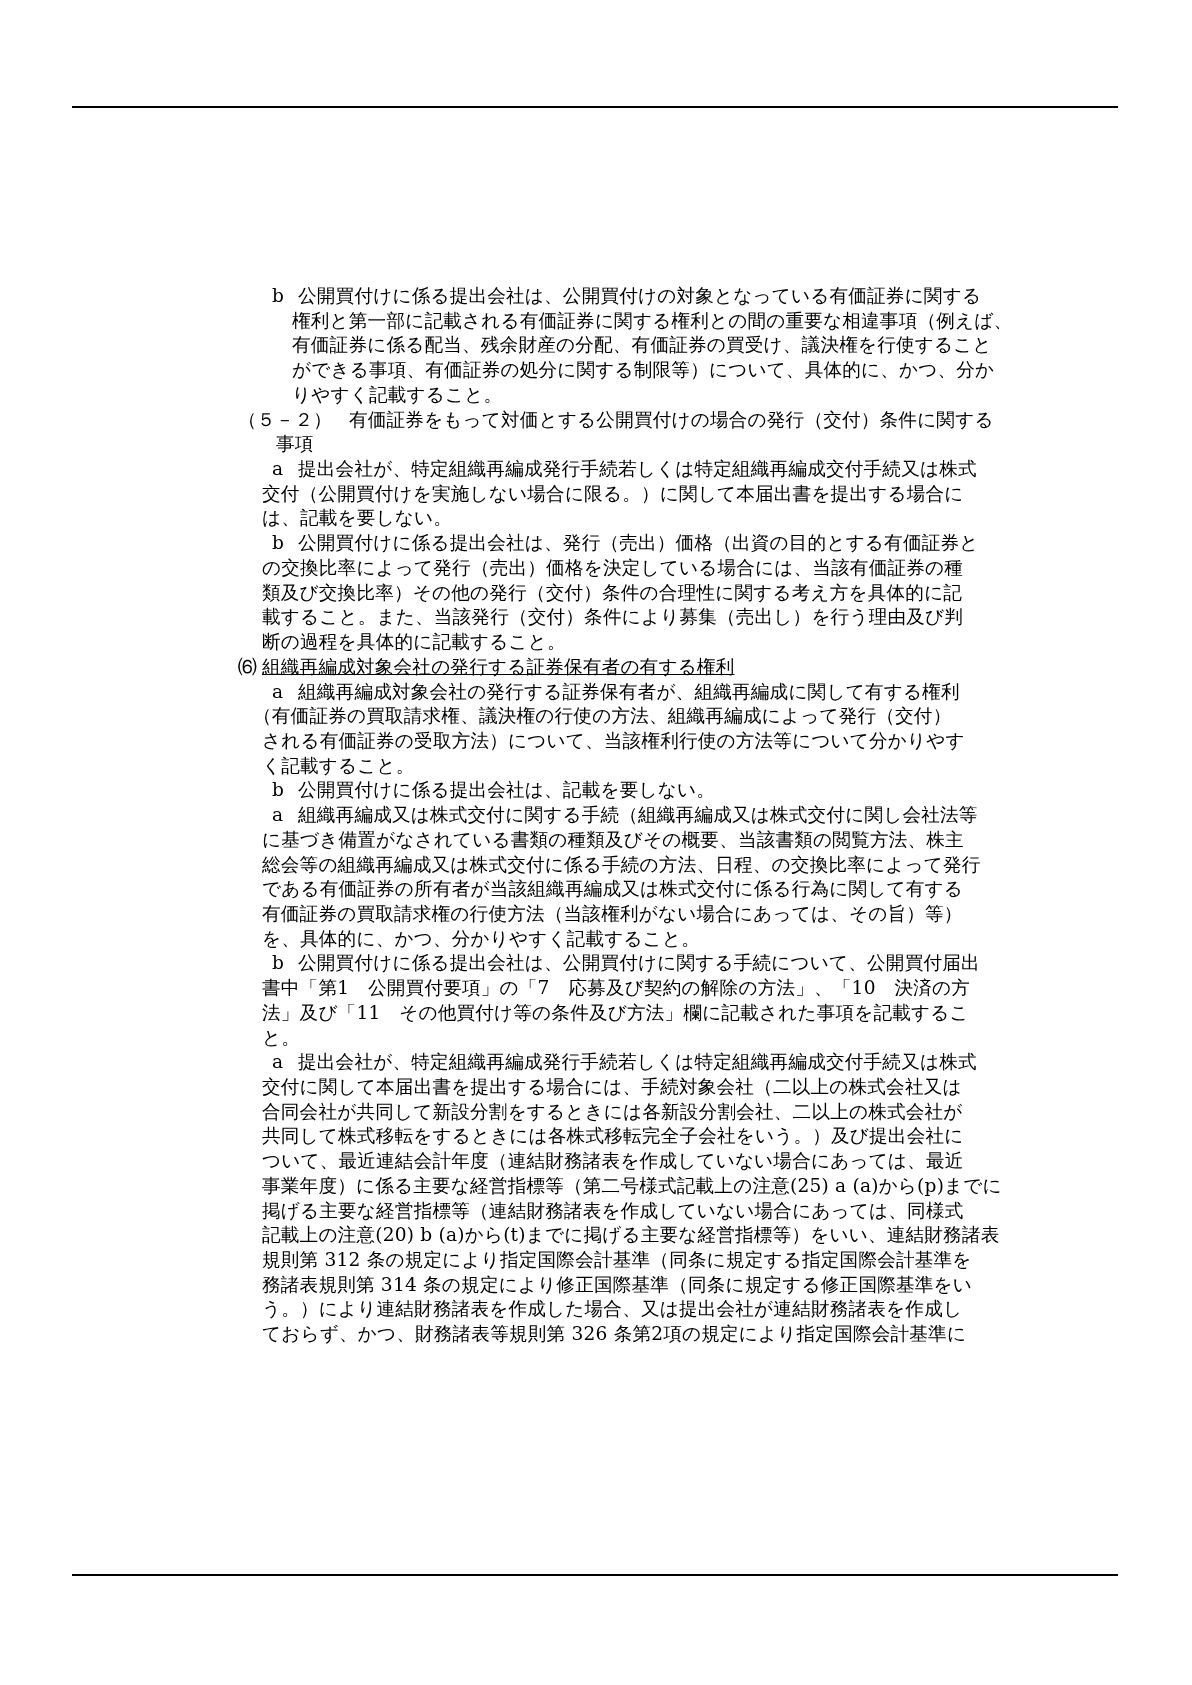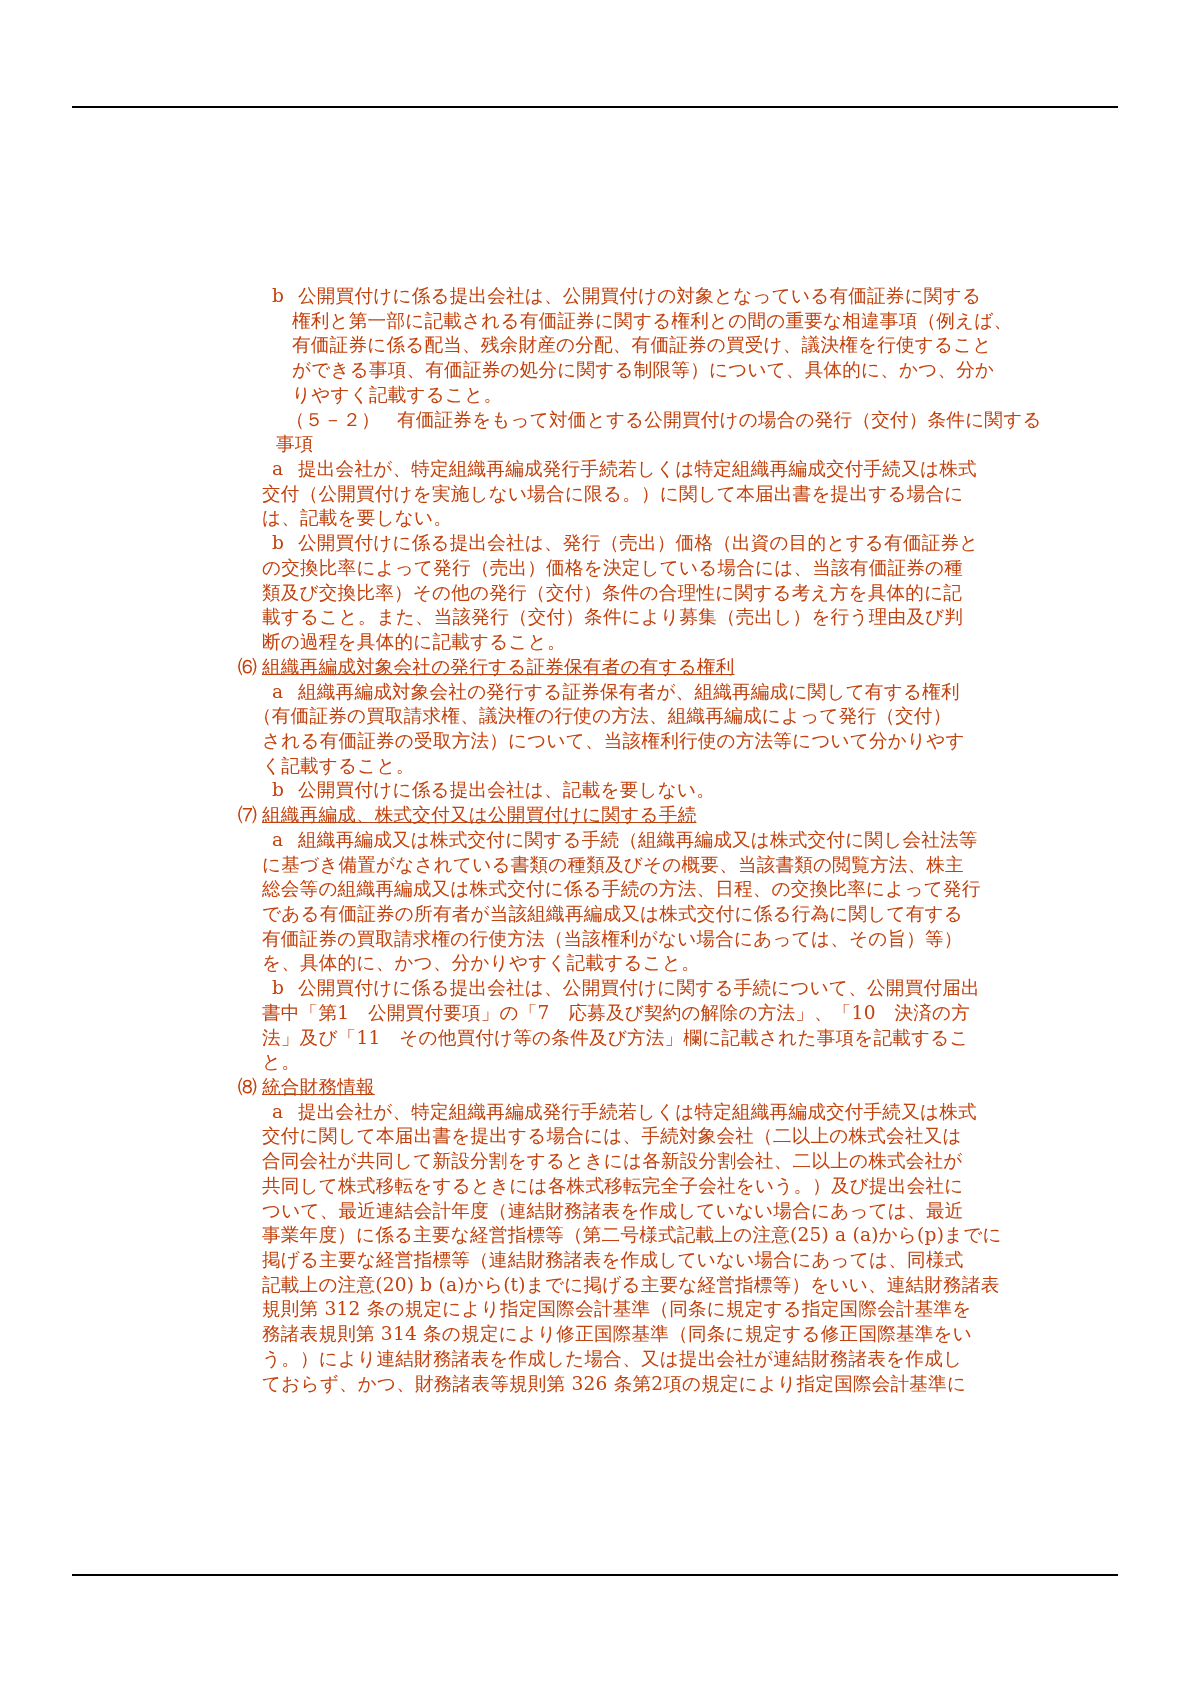--- a/index.html
+++ b/index.html
@@ -20,32 +20,32 @@
   }
   .rule.top    { top:106px; }
   .rule.bottom { top:1574px; }
   .textblock {
     position:absolute;
     left:0;
     top:284px;
     width:952px;
     font-size:18.6px;
     line-height:24.72px;
-    color:#c2410c;
+    color:#000000;
     letter-spacing:0.2px;
   }
   .line { white-space:pre; height:24.72px; }
   
   .line.ab  { padding-left:272px; }  
   .line.c1  { padding-left:292px; }  
   .line.c   { padding-left:262px; }  
   .line.cp  { padding-left:253px; }  
   .line.c2  { padding-left:268px;margin-left:8px; }  
   .line.num { padding-left:238px;text-decoration:underline; }  
-  .line.h2  { padding-left:238px;margin-left:48px; }  
+  .line.h2  { padding-left:238px; }  
   .marker { display:inline-block; }
   .ab  .marker { width:26px; }
   .num .marker { width:24px; }
   .h2  .marker { width:auto; margin-right:17px; }
 </style>
 </head>
 <body>
 
 <div class="page">
   <div class="rule top"></div>
@@ -64,32 +64,30 @@
       <div class="line c"><span>の交換比率によって発行（売出）価格を決定している場合には、当該有価証券の種</span></div>
       <div class="line c"><span>類及び交換比率）その他の発行（交付）条件の合理性に関する考え方を具体的に記</span></div>
       <div class="line c"><span>載すること。また、当該発行（交付）条件により募集（売出し）を行う理由及び判</span></div>
       <div class="line c"><span>断の過程を具体的に記載すること。</span></div>
       <div class="line num"><span class="marker">⑹</span><span>組織再編成対象会社の発行する証券保有者の有する権利</span></div>
       <div class="line ab"><span class="marker">a</span><span>組織再編成対象会社の発行する証券保有者が、組織再編成に関して有する権利</span></div>
       <div class="line cp"><span>（有価証券の買取請求権、議決権の行使の方法、組織再編成によって発行（交付）</span></div>
       <div class="line c"><span>される有価証券の受取方法）について、当該権利行使の方法等について分かりやす</span></div>
       <div class="line c"><span>く記載すること。</span></div>
       <div class="line ab"><span class="marker">b</span><span>公開買付けに係る提出会社は、記載を要しない。</span></div>
-      <div class="line num"><span class="marker">⑺</span><span>組織再編成、株式交付又は公開買付けに関する手続</span></div>
       <div class="line ab"><span class="marker">a</span><span>組織再編成又は株式交付に関する手続（組織再編成又は株式交付に関し会社法等</span></div>
       <div class="line c"><span>に基づき備置がなされている書類の種類及びその概要、当該書類の閲覧方法、株主</span></div>
       <div class="line c"><span>総会等の組織再編成又は株式交付に係る手続の方法、日程、の交換比率によって発行</span></div>
       <div class="line c"><span>である有価証券の所有者が当該組織再編成又は株式交付に係る行為に関して有する</span></div>
       <div class="line c"><span>有価証券の買取請求権の行使方法（当該権利がない場合にあっては、その旨）等）</span></div>
       <div class="line c"><span>を、具体的に、かつ、分かりやすく記載すること。</span></div>
       <div class="line ab"><span class="marker">b</span><span>公開買付けに係る提出会社は、公開買付けに関する手続について、公開買付届出</span></div>
       <div class="line c"><span>書中「第1　公開買付要項」の「7　応募及び契約の解除の方法」、「10　決済の方</span></div>
       <div class="line c"><span>法」及び「11　その他買付け等の条件及び方法」欄に記載された事項を記載するこ</span></div>
       <div class="line c"><span>と。</span></div>
-      <div class="line num"><span class="marker">⑻</span><span>統合財務情報</span></div>
       <div class="line ab"><span class="marker">a</span><span>提出会社が、特定組織再編成発行手続若しくは特定組織再編成交付手続又は株式</span></div>
       <div class="line c"><span>交付に関して本届出書を提出する場合には、手続対象会社（二以上の株式会社又は</span></div>
       <div class="line c"><span>合同会社が共同して新設分割をするときには各新設分割会社、二以上の株式会社が</span></div>
       <div class="line c"><span>共同して株式移転をするときには各株式移転完全子会社をいう。）及び提出会社に</span></div>
       <div class="line c"><span>ついて、最近連結会計年度（連結財務諸表を作成していない場合にあっては、最近</span></div>
       <div class="line c"><span>事業年度）に係る主要な経営指標等（第二号様式記載上の注意(25) a (a)から(p)までに</span></div>
       <div class="line c"><span>掲げる主要な経営指標等（連結財務諸表を作成していない場合にあっては、同様式</span></div>
       <div class="line c"><span>記載上の注意(20) b (a)から(t)までに掲げる主要な経営指標等）をいい、連結財務諸表</span></div>
       <div class="line c"><span>規則第 312 条の規定により指定国際会計基準（同条に規定する指定国際会計基準を</span></div>
       <div class="line c"><span>務諸表規則第 314 条の規定により修正国際基準（同条に規定する修正国際基準をい</span></div>

